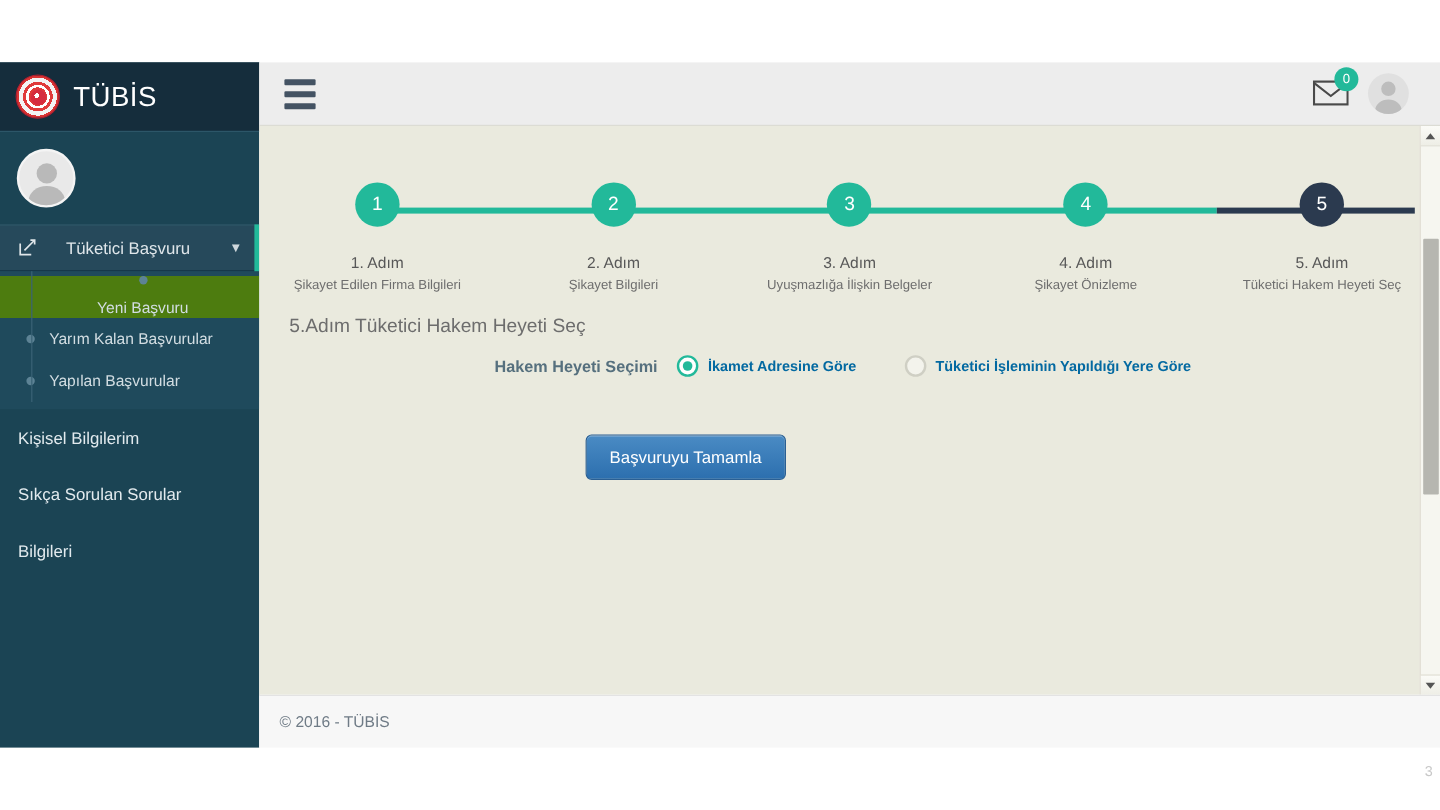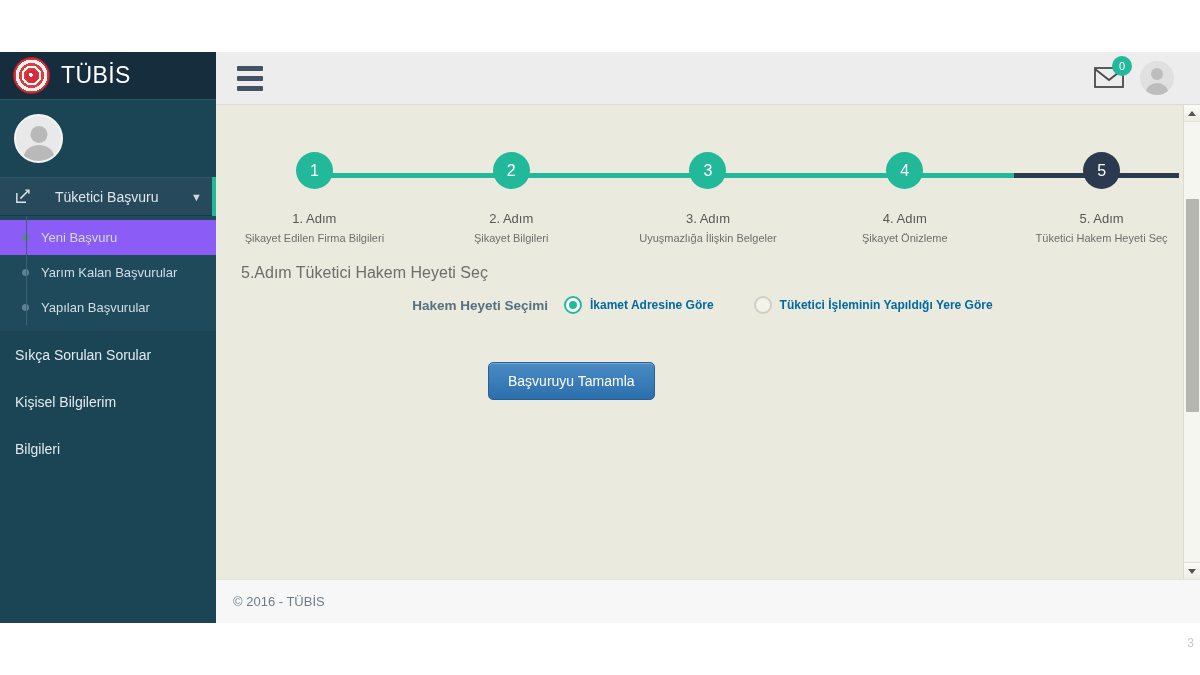--- a/index.html
+++ b/index.html
@@ -11,21 +11,21 @@
   }
   #app { position: relative; width: 1200px; height: 675px; background:#fff; }
 
   
   .sidebar {
     position: absolute; left: 0; top: 52px;
     width: 216px; height: 571px;
     background: #1b4454;
   }
   .brand {
-    height: 48px; background: #152d3c;
+    height: 58px; background: #152d3c;
     display: flex; align-items: center; gap: 11px;
     padding-left: 13px;
     border-bottom: 1px solid #2c5668;
   }
   .seal { width: 37px; height: 37px; border-radius: 50%;
     background: radial-gradient(circle at 50% 50%, #ffffff 0 22%, #e03a3a 22% 31%, #ffffff 31% 40%, #e03a3a 40% 50%, #f3f3f3 50% 64%, #d93232 64% 76%, #ffffff 76% 84%, #c9223a 84% 100%);
     border: 1px solid #b01f30; position: relative; flex: 0 0 auto;
   }
   .seal::after{ content:""; position:absolute; left:50%; top:50%; width:13px; height:13px;
     transform:translate(-50%,-50%); border-radius:50%;
@@ -50,21 +50,21 @@
   .menu-top .ic { width:17px; height:17px; display:inline-block; flex:0 0 auto;}
   .menu-top .label { flex:1; }
   .chev { font-size:11px; color:#cfd8dd; }
 
   .sub { background:#1f4a5c; padding: 4px 0 6px 0; position:relative; }
   .sub::before { content:""; position:absolute; left:26px; top:0; bottom:6px; width:1px; background:#3a6375; }
   .sub-item {
     height:35px; display:flex; align-items:center; gap:12px;
     padding-left:22px; color:#d2dde2; font-size:13px;
   }
-  .sub-item.active { background:#8b5cf6; }
+  .sub-item.active { background:#4d7c0f;flex-direction:column; }
   .dot { width:7px; height:7px; border-radius:50%; background:#5d8395; flex:0 0 auto; }
 
   .nav-item {
     height:47px; display:flex; align-items:center; padding-left:15px;
     color:#e2eaee; font-size:14px;
   }
 
   
   .topbar {
     position:absolute; left:216px; top:52px; width:984px; height:53px;
@@ -179,24 +179,24 @@
           <span>Yarım Kalan Başvurular</span>
         </div>
         <div class="sub-item">
           <span class="dot"></span>
           <span>Yapılan Başvurular</span>
         </div>
       </div>
     </div>
 
     <div class="nav-item">
+      <span>Kişisel Bilgilerim</span>
+    </div>
+    <div class="nav-item">
       <span>Sıkça Sorulan Sorular</span>
-    </div>
-    <div class="nav-item">
-      <span>Kişisel Bilgilerim</span>
     </div>
     <div class="nav-item">
       <span>Bilgileri</span>
     </div>
   </div>
 
   <div class="topbar">
     <div class="burger">
       <span></span>
         <span></span>

